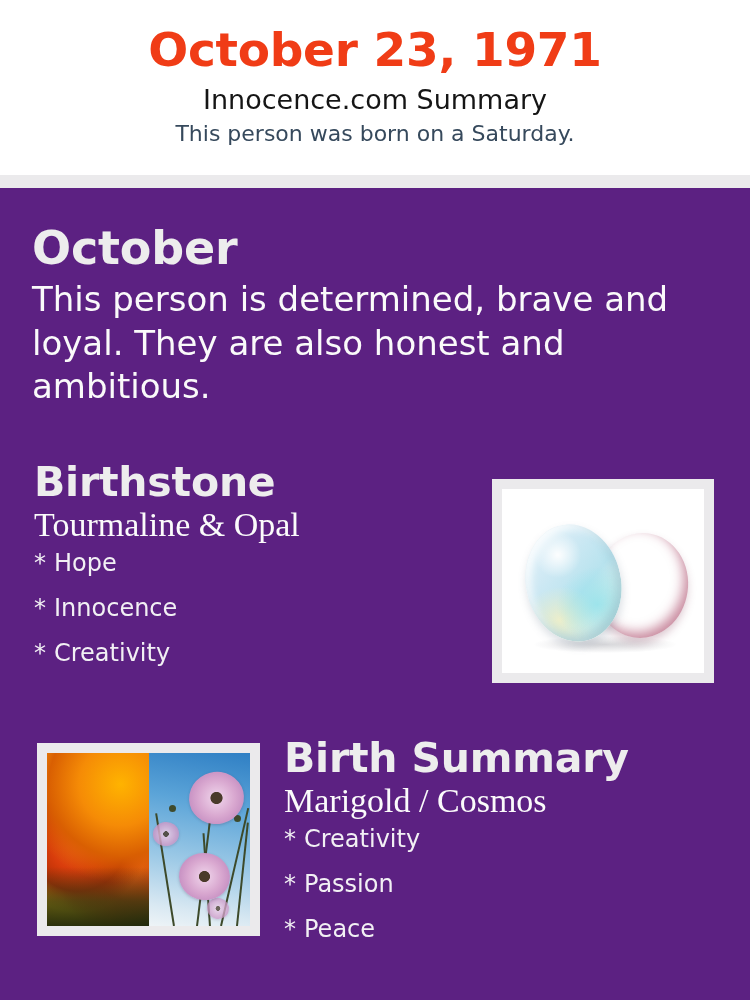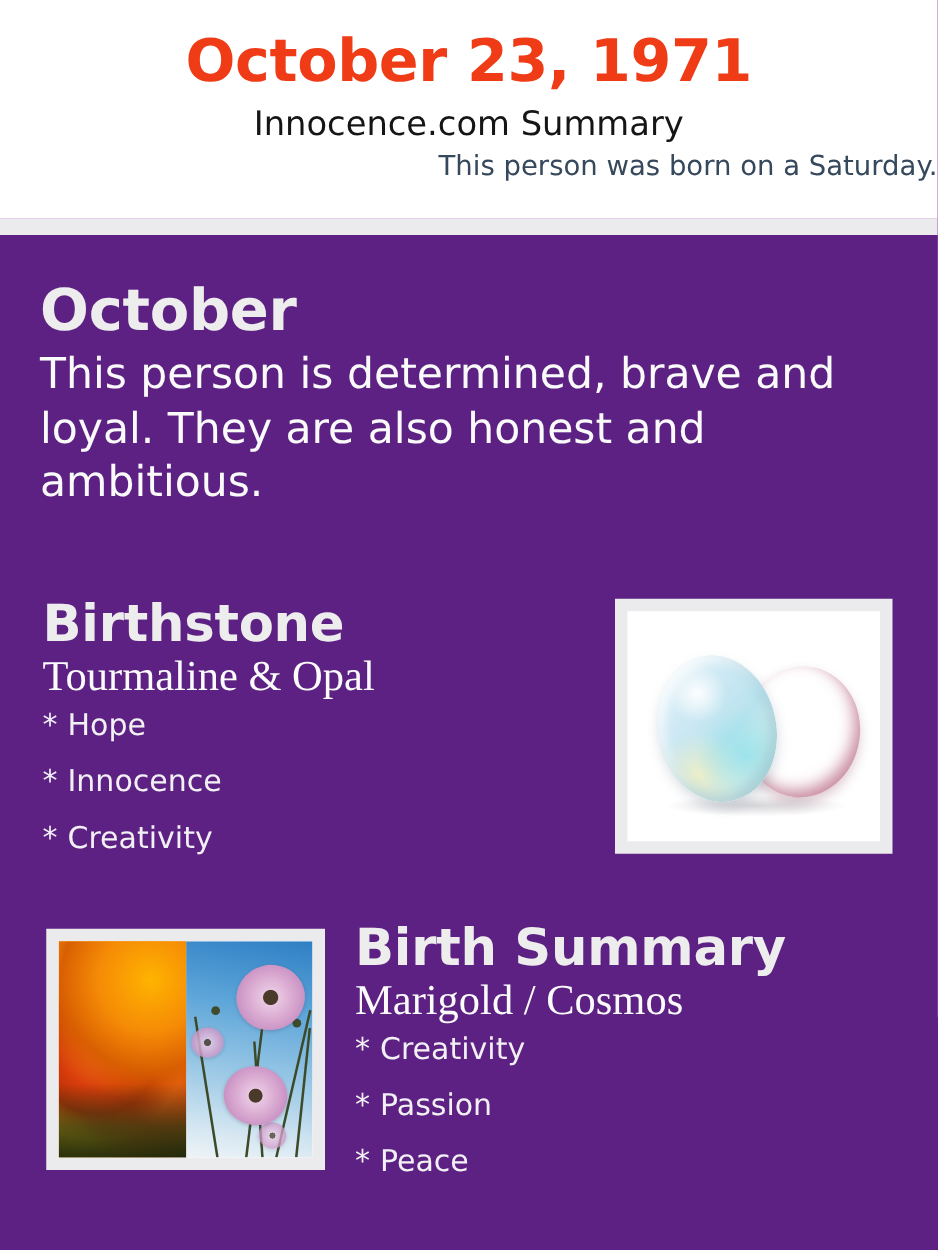--- a/index.html
+++ b/index.html
@@ -10,21 +10,21 @@
     width: 750px;
     height: 1000px;
     background: #FFFFFF;
     font-family: "DejaVu Sans", sans-serif;
     overflow: hidden;
   }
   .page {
     position: relative;
     width: 750px;
     height: 1000px;
-    background: #a21caf;
+    background: #84cc16;
   }
 
   
   .header {
     position: absolute;
     left: 0; top: 0;
     width: 750px;
     height: 175px;
     background: #FFFFFF;
     text-align: center;
@@ -50,21 +50,20 @@
     color: #151515;
   }
   .header-weekday {
     margin: 0;
     padding-top: 6px;
     font-family: "DejaVu Sans", sans-serif;
     font-size: 22px;
     font-weight: normal;
     line-height: 1.15;
     color: #36495C;
-    text-align: right;
   }
 
   
   .divider {
     position: absolute;
     left: 0; top: 175px;
     width: 750px;
     height: 13px;
     background: #EBEAEC;
   }
@@ -100,21 +99,21 @@
     font-weight: normal;
     line-height: 1.28;
     color: #FAFAFA;
     max-width: 660px;
   }
 
   
   .birthstone {
     position: absolute;
     left: 34px;
-    top: 290px;
+    top: 273px;
     width: 440px;
   }
   .section-title {
     margin: 0;
     font-size: 41px;
     font-weight: bold;
     line-height: 1.05;
     color: #EDEDED;
     letter-spacing: -0.2px;
   }

